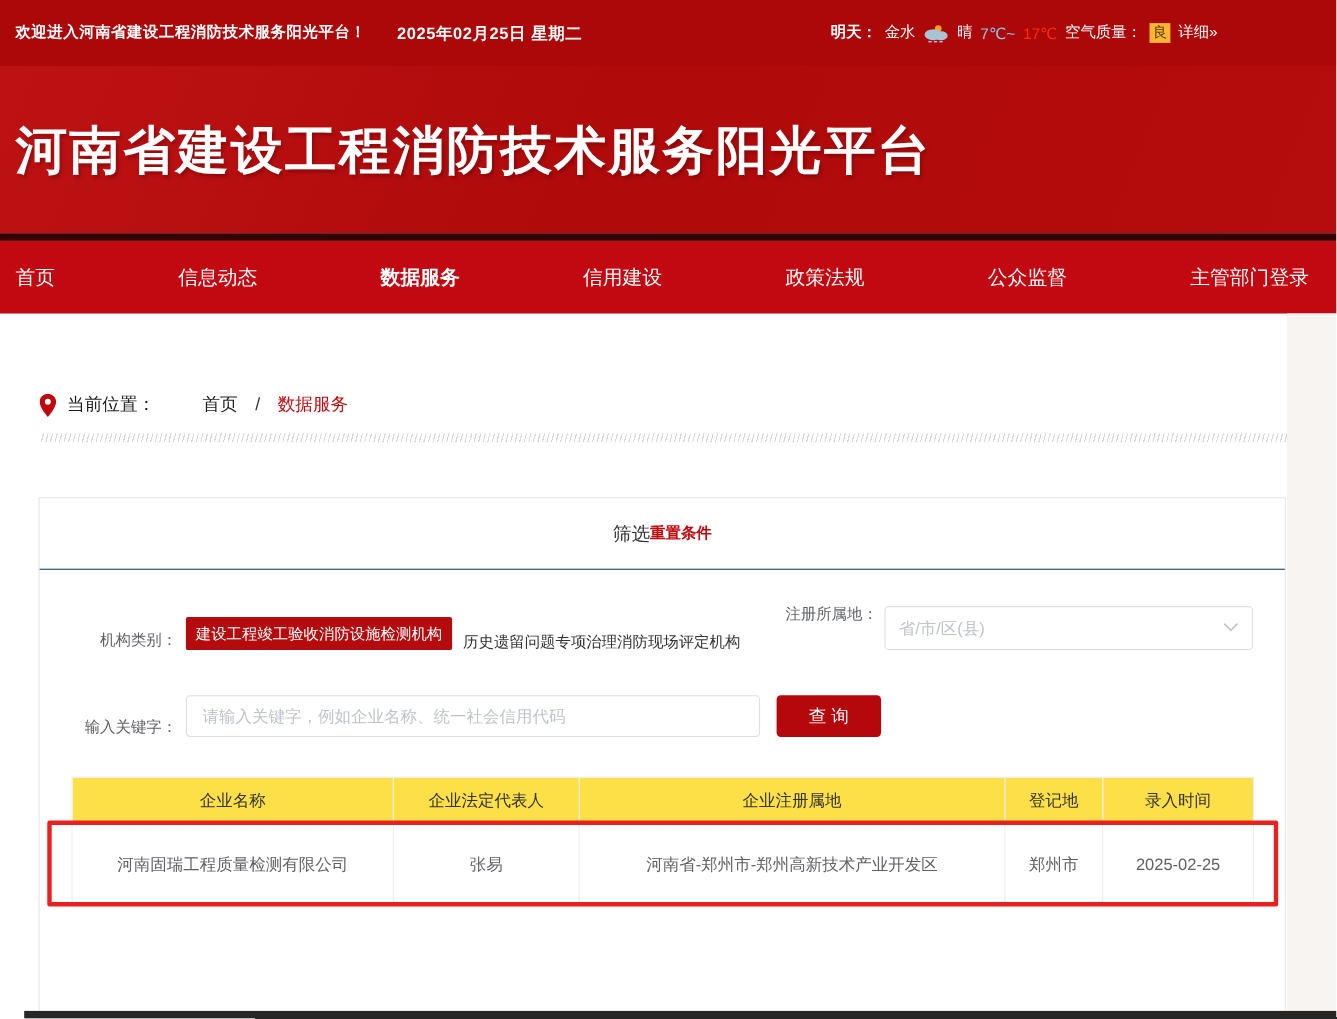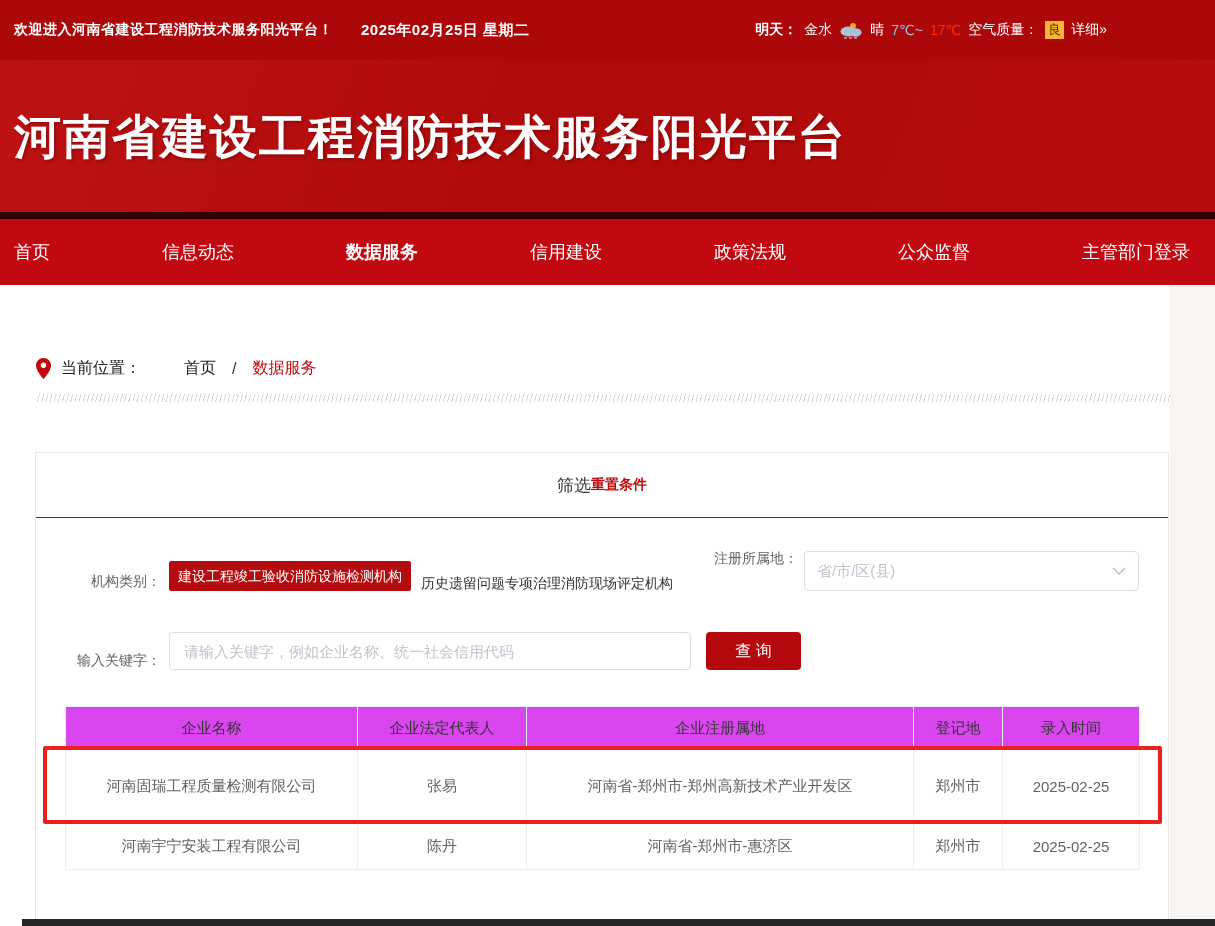--- a/index.html
+++ b/index.html
@@ -117,21 +117,21 @@
     font-family:"Liberation Sans","DejaVu Sans",sans-serif;
   }
 
   
   .tbl {
     margin:36px 0 0 29px; width:1074px; border-collapse:collapse; table-layout:fixed;
   }
   .tbl th, .tbl td {
     border:1px solid #ebeef5; text-align:center; font-weight:normal;
   }
-  .tbl th { height:43px; font-size:15px; color:#333; background:#d946ef; }
+  .tbl th { height:43px; font-size:15px; color:#333; background:#fde047; }
   .tbl td { font-size:15px; color:#606266; }
   .tbl tbody tr:nth-child(1) td { height:74px; }
   .tbl tbody tr:nth-child(2) td { height:46px; }
   .tbl tbody tr:nth-child(3) td { height:53px; }
   .c1{width:292px}.c2{width:169px}.c3{width:387px}.c4{width:89px}.c5{width:137px}
 
   
   .highlight-box {
     position:absolute; left:43px; top:746px; width:1119px; height:78px;
     border:4px solid #ea2020; border-radius:2px; pointer-events:none; z-index:6;
@@ -240,26 +240,19 @@
       </tr>
     </thead>
     <tbody>
       <tr>
         <td>河南固瑞工程质量检测有限公司</td>
         <td>张易</td>
         <td>河南省-郑州市-郑州高新技术产业开发区</td>
         <td>郑州市</td>
         <td>2025-02-25</td>
       </tr>
-      <tr>
-        <td>河南宇宁安装工程有限公司</td>
-        <td>陈丹</td>
-        <td>河南省-郑州市-惠济区</td>
-        <td>郑州市</td>
-        <td>2025-02-25</td>
-      </tr>
     </tbody>
   </table>
 </div>
 
 <div class="highlight-box"></div>
 
 <div class="bottom-bar"></div>
 
 </body></html>

